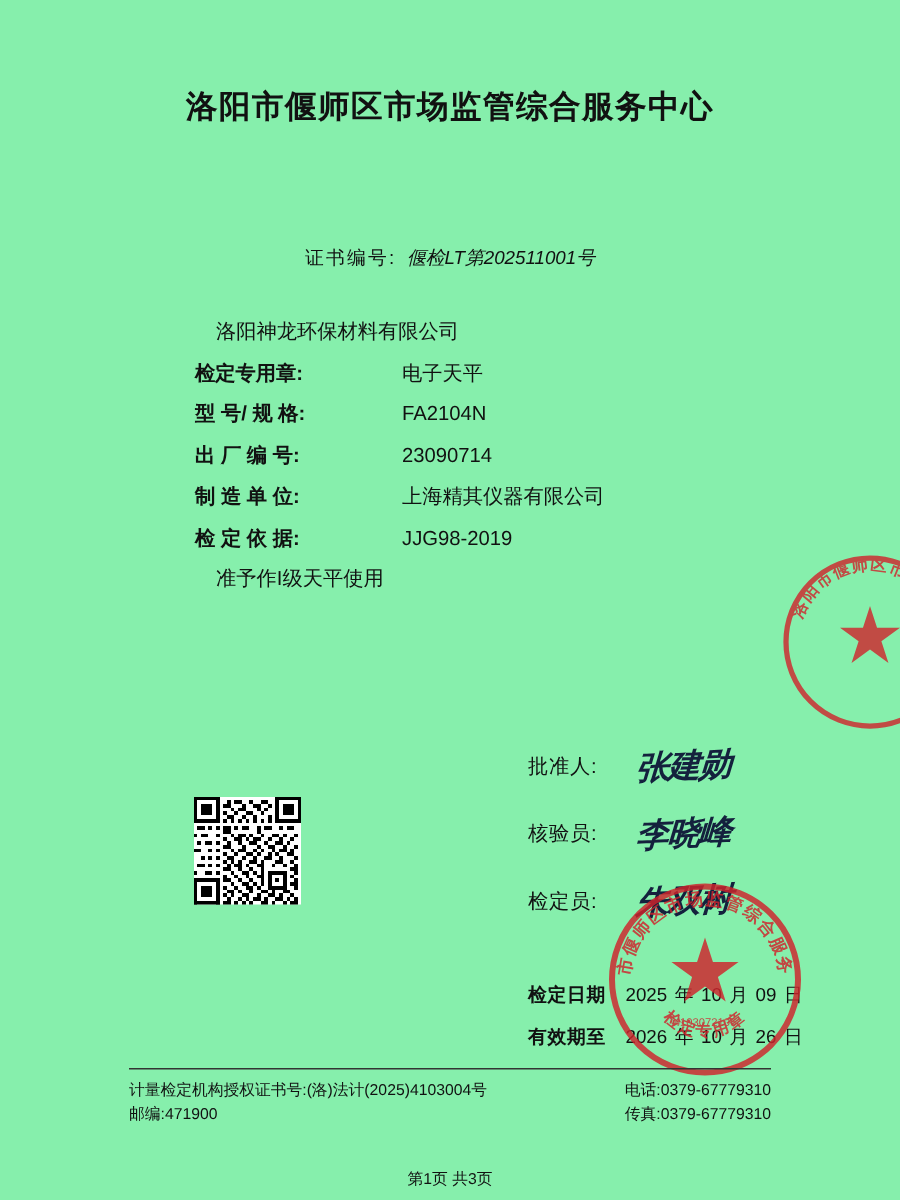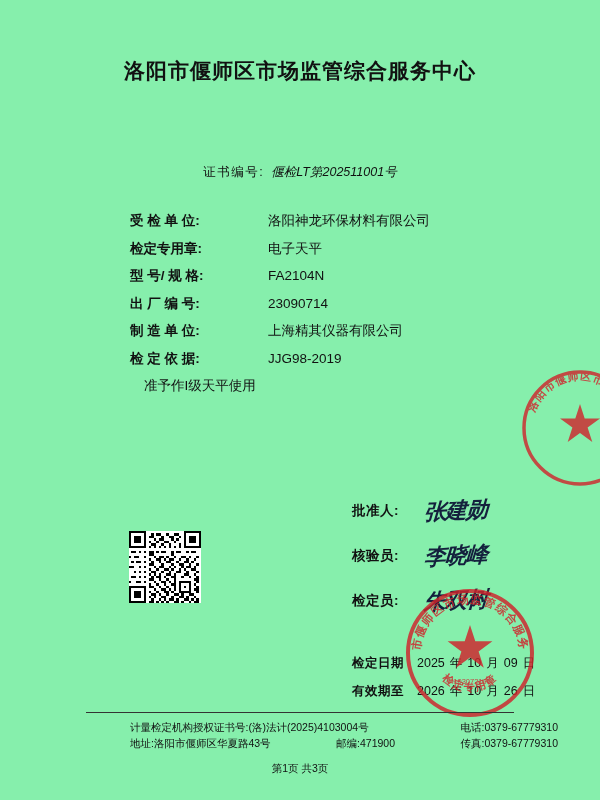--- a/index.html
+++ b/index.html
@@ -106,21 +106,21 @@
     width: 220px;
   }
   .sig-row {
     display: flex;
     align-items: center;
     height: 45px;
     font-size: 13.5px;
     color: #111;
   }
   .sig-label {
-    font-weight: bold;
+    font-weight: normal;
     letter-spacing: 0.5px;
     width: 72px;
   }
   .sig-name {
     font-family: "Liberation Serif", serif;
     font-size: 22px;
     font-style: italic;
     font-weight: bold;
     color: #14213d;
     transform: skewX(-6deg) rotate(-3deg);
@@ -159,33 +159,32 @@
     width: 428px;
     border-top: 1px solid #333;
   }
   .footer {
     position: absolute;
     left: 86px;
     top: 719px;
     width: 428px;
     font-size: 10.5px;
     color: #111;
-    margin-left: 44px;
   }
   .footer-row {
     display: flex;
     justify-content: space-between;
     height: 16px;
     line-height: 16px;
   }
   .footer-left { white-space: nowrap; }
   .footer-right { white-space: nowrap; }
   .page-no {
     position: absolute;
-    left: 0; top: 762px;
+    left: 0; top: 779px;
     width: 600px;
     text-align: center;
     font-size: 10.5px;
     color: #111;
   }
 
   
   .seal-main {
     position: absolute;
     left: 404px;
@@ -214,21 +213,20 @@
 
   <div class="org-title">洛阳市偃师区市场监管综合服务中心</div>
 
   <div class="cert-no-row">
     <span class="cert-no-label">证书编号:</span><span class="cert-no-value">偃检LT第202511001号</span>
   </div>
 
   <div class="fields">
 
     <div class="field-row">
-      <div class="field-label">受 检 单 位:</div>
       <div class="field-value">洛阳神龙环保材料有限公司</div>
     </div>
 
     <div class="field-row">
       <div class="field-label">检定专用章:</div>
       <div class="field-value">电子天平</div>
     </div>
 
     <div class="field-row">
       <div class="field-label">型 号/ 规 格:</div>
@@ -531,20 +529,19 @@
     </svg>
   </div>
 
   <div class="footer-rule"></div>
   <div class="footer">
     <div class="footer-row">
       <span class="footer-left">计量检定机构授权证书号:(洛)法计(2025)4103004号</span>
       <span class="footer-right">电话:0379-67779310</span>
     </div>
     <div class="footer-row">
-      <span class="footer-left">地址:洛阳市偃师区华夏路43号</span>
       <span class="footer-left">邮编:471900</span>
       <span class="footer-right">传真:0379-67779310</span>
     </div>
   </div>
   <div class="page-no">第1页 共3页</div>
 
 </div>
 
 </body></html>

